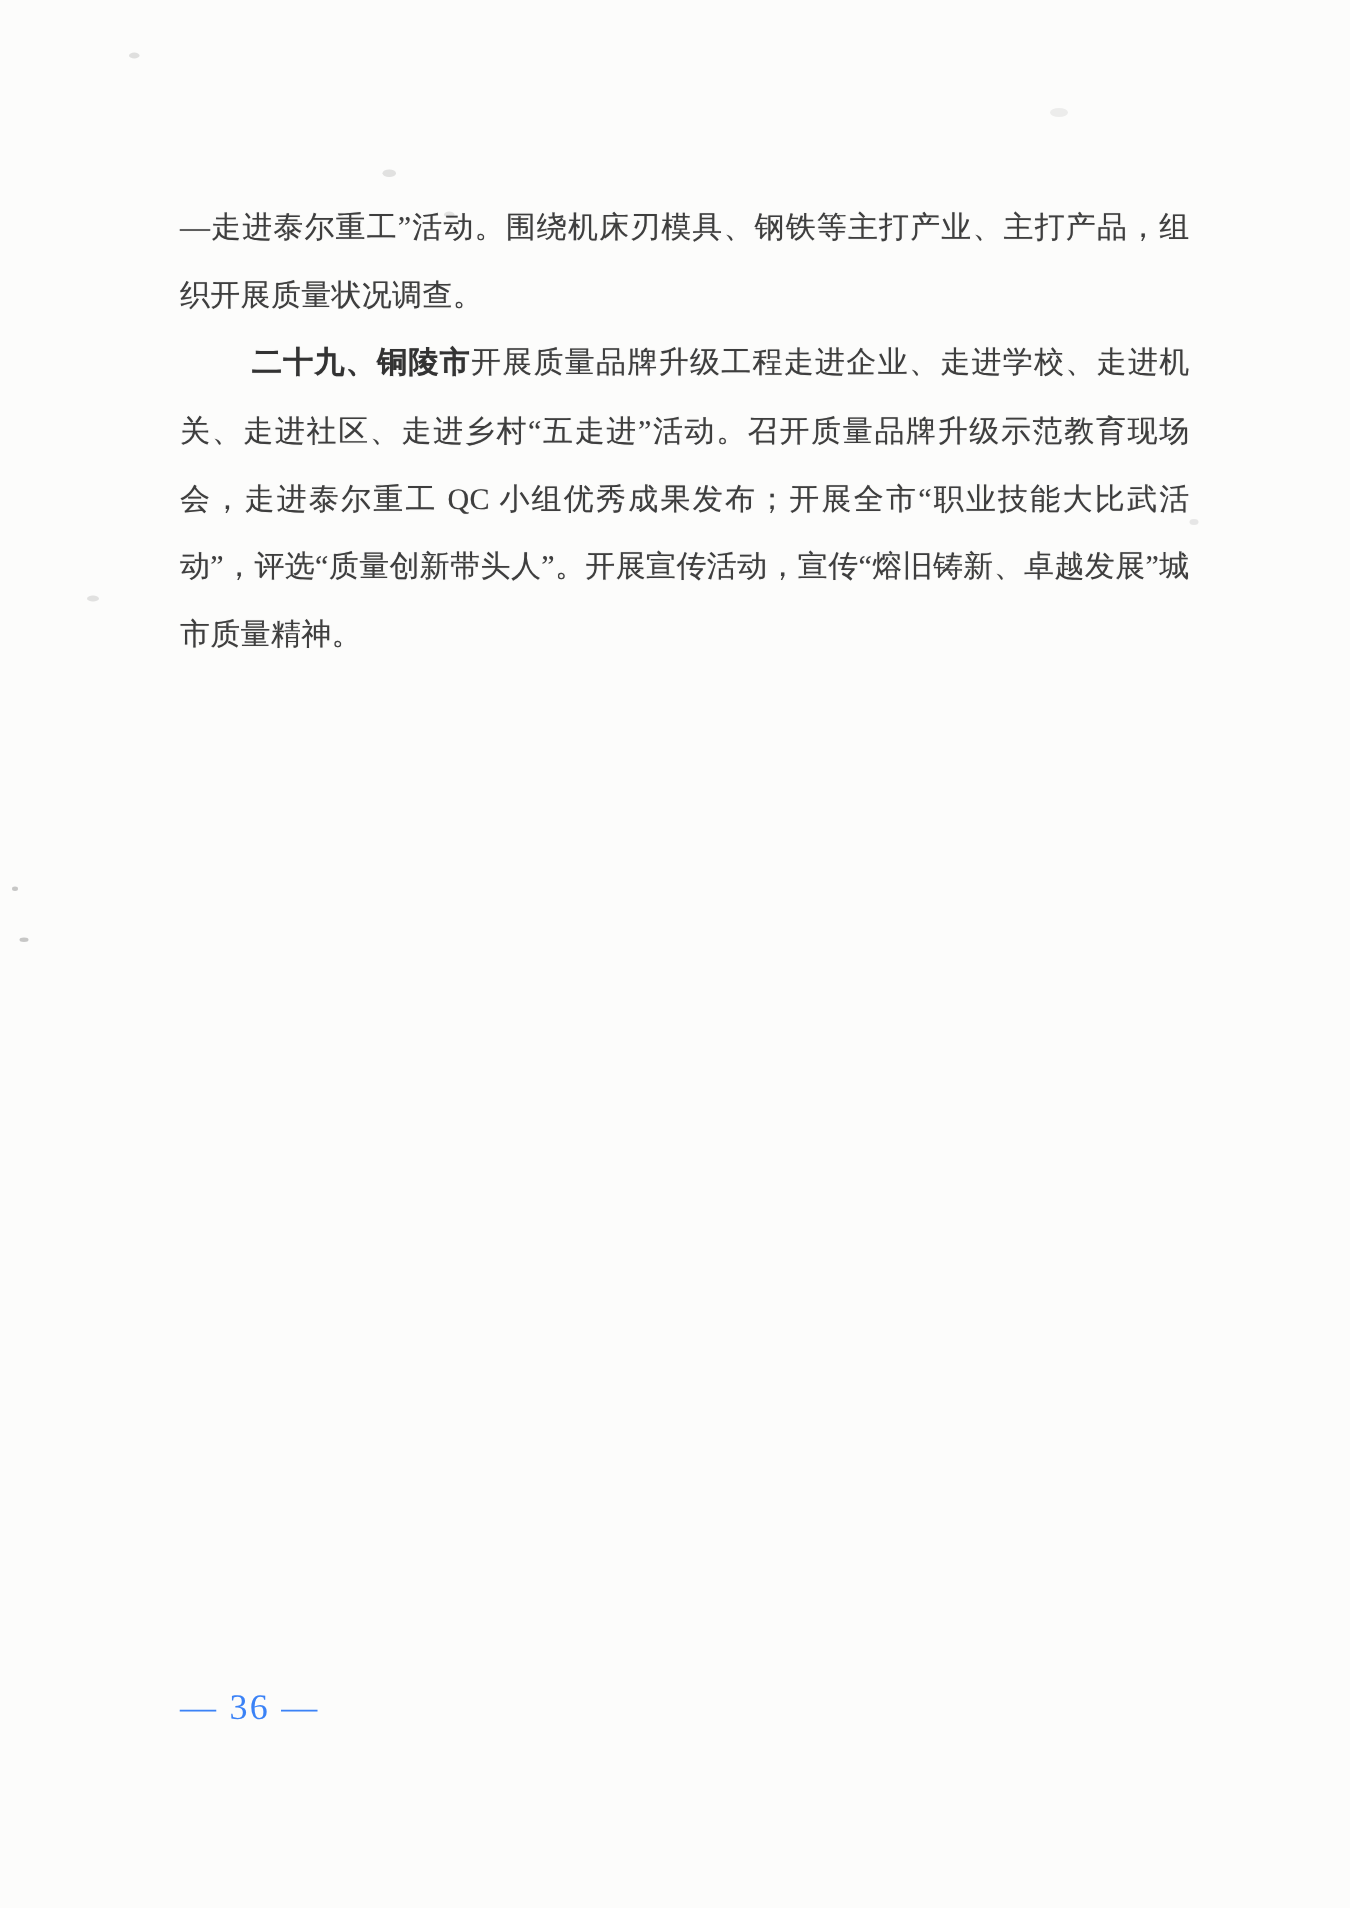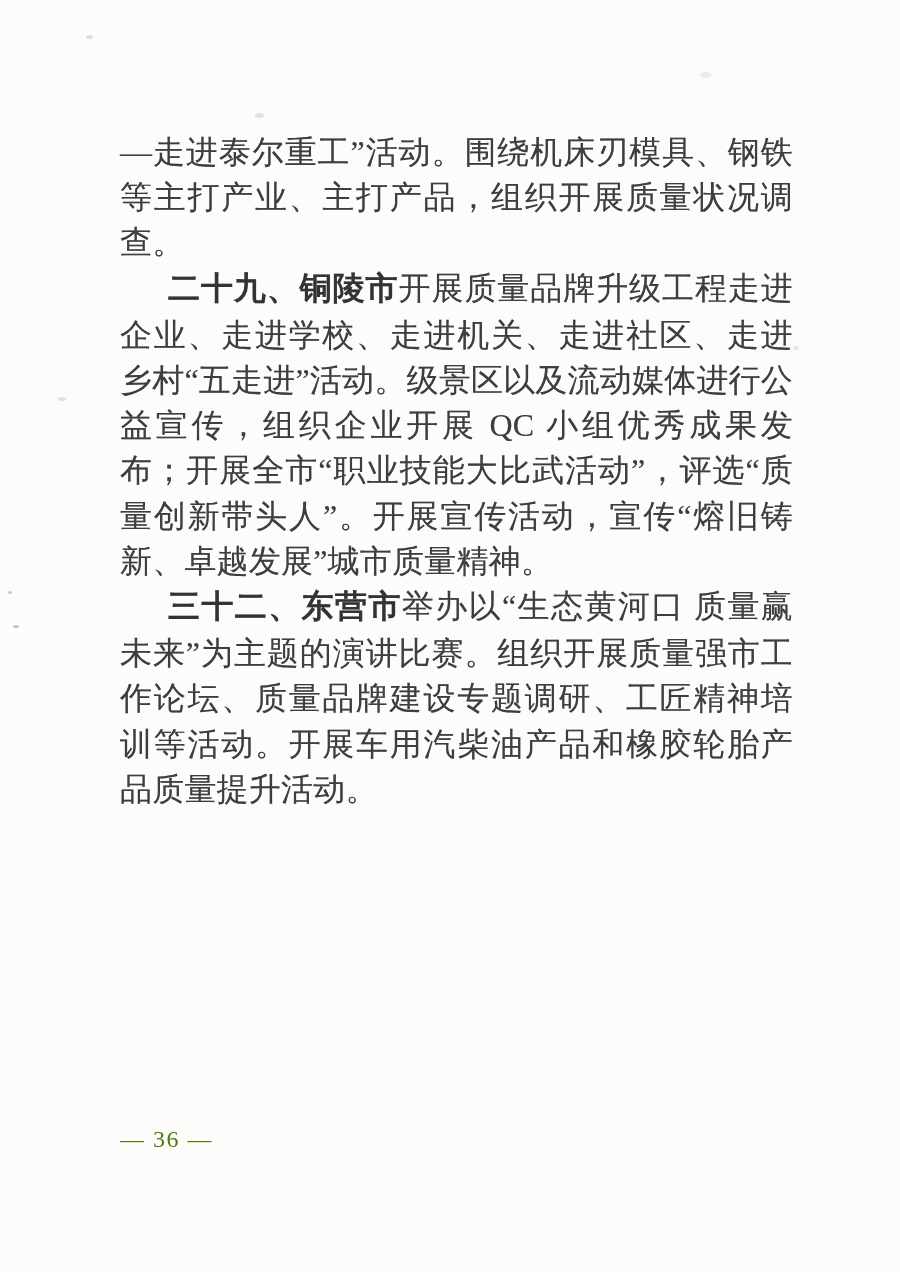--- a/index.html
+++ b/index.html
@@ -18,42 +18,42 @@
   }
   .content {
     position: absolute;
     left: 120px;
     top: 130px;
     width: 673px;
   }
   .para {
     margin: 0;
     padding: 0;
-    font-size: 32px;
+    font-size: 20px;
     line-height: 45.2px;
     text-align: justify;
     letter-spacing: 0.2px;
     color: #3e3e3e;
     text-shadow: 0 0 0.5px rgba(70,70,70,0.45);
   }
   .para.indent {
     text-indent: 48px;
   }
   .lead {
-    font-family: Liberation Mono, monospace;
+    font-family: Liberation Sans, sans-serif;
     font-weight: 700;
     color: #333333;
   }
   .footer {
     position: absolute;
     left: 120px;
     top: 1126px;
     font-size: 24px;
     letter-spacing: 1.5px;
-    color: #4d7c0f;
+    color: #3b82f6;
     font-family: "Liberation Serif", "DejaVu Serif", serif;
   }
   .speck {
     position: absolute;
     background: #9a9a9a;
     border-radius: 50%;
   }
   .s1 { left: 86px;  top: 35px;  width: 7px;  height: 4px; opacity: .30; }
   .s2 { left: 255px; top: 113px; width: 9px;  height: 5px; opacity: .28; }
   .s3 { left: 296px; top: 141px; width: 7px;  height: 4px; opacity: .26; }
@@ -74,23 +74,22 @@
   <div class="speck s4"></div>
   <div class="speck s5"></div>
   <div class="speck s6"></div>
   <div class="speck s7"></div>
   <div class="speck s8"></div>
 
   <div class="content">
 
     <p class="para"><span>—走进泰尔重工”活动。围绕机床刃模具、钢铁等主打产业、主打产品，组织开展质量状况调查。</span></p>
 
-    <p class="para indent"><span class="lead">二十九、铜陵市</span><span>开展质量品牌升级工程走进企业、走进学校、走进机关、走进社区、走进乡村“五走进”活动。级景区以及流动媒体进行公益宣传，组织企业开展 QC 小组优秀成果发布；开展全市“职业技能大比武活动”，评选“质量创新带头人”。开展宣传活动，宣传“熔旧铸新、卓越发展”城市质量精神。</span></p>
+    <p class="para indent"><span class="lead">二十九、铜陵市</span><span>开展质量品牌升级工程走进企业、走进学校、走进机关、走进社区、走进乡村“五走进”活动。召开质量品牌升级示范教育现场会，走进泰尔重工 QC 小组优秀成果发布；开展全市“职业技能大比武活动”，评选“质量创新带头人”。开展宣传活动，宣传“熔旧铸新、卓越发展”城市质量精神。</span></p>
 
 
 
-    <p class="para indent"><span class="lead">三十二、东营市</span><span>举办以“生态黄河口 质量赢未来”为主题的演讲比赛。组织开展质量强市工作论坛、质量品牌建设专题调研、工匠精神培训等活动。开展车用汽柴油产品和橡胶轮胎产品质量提升活动。</span></p>
 
   </div>
 
   <div class="footer">— 36 —</div>
 
 </div>
 
 </body></html>

